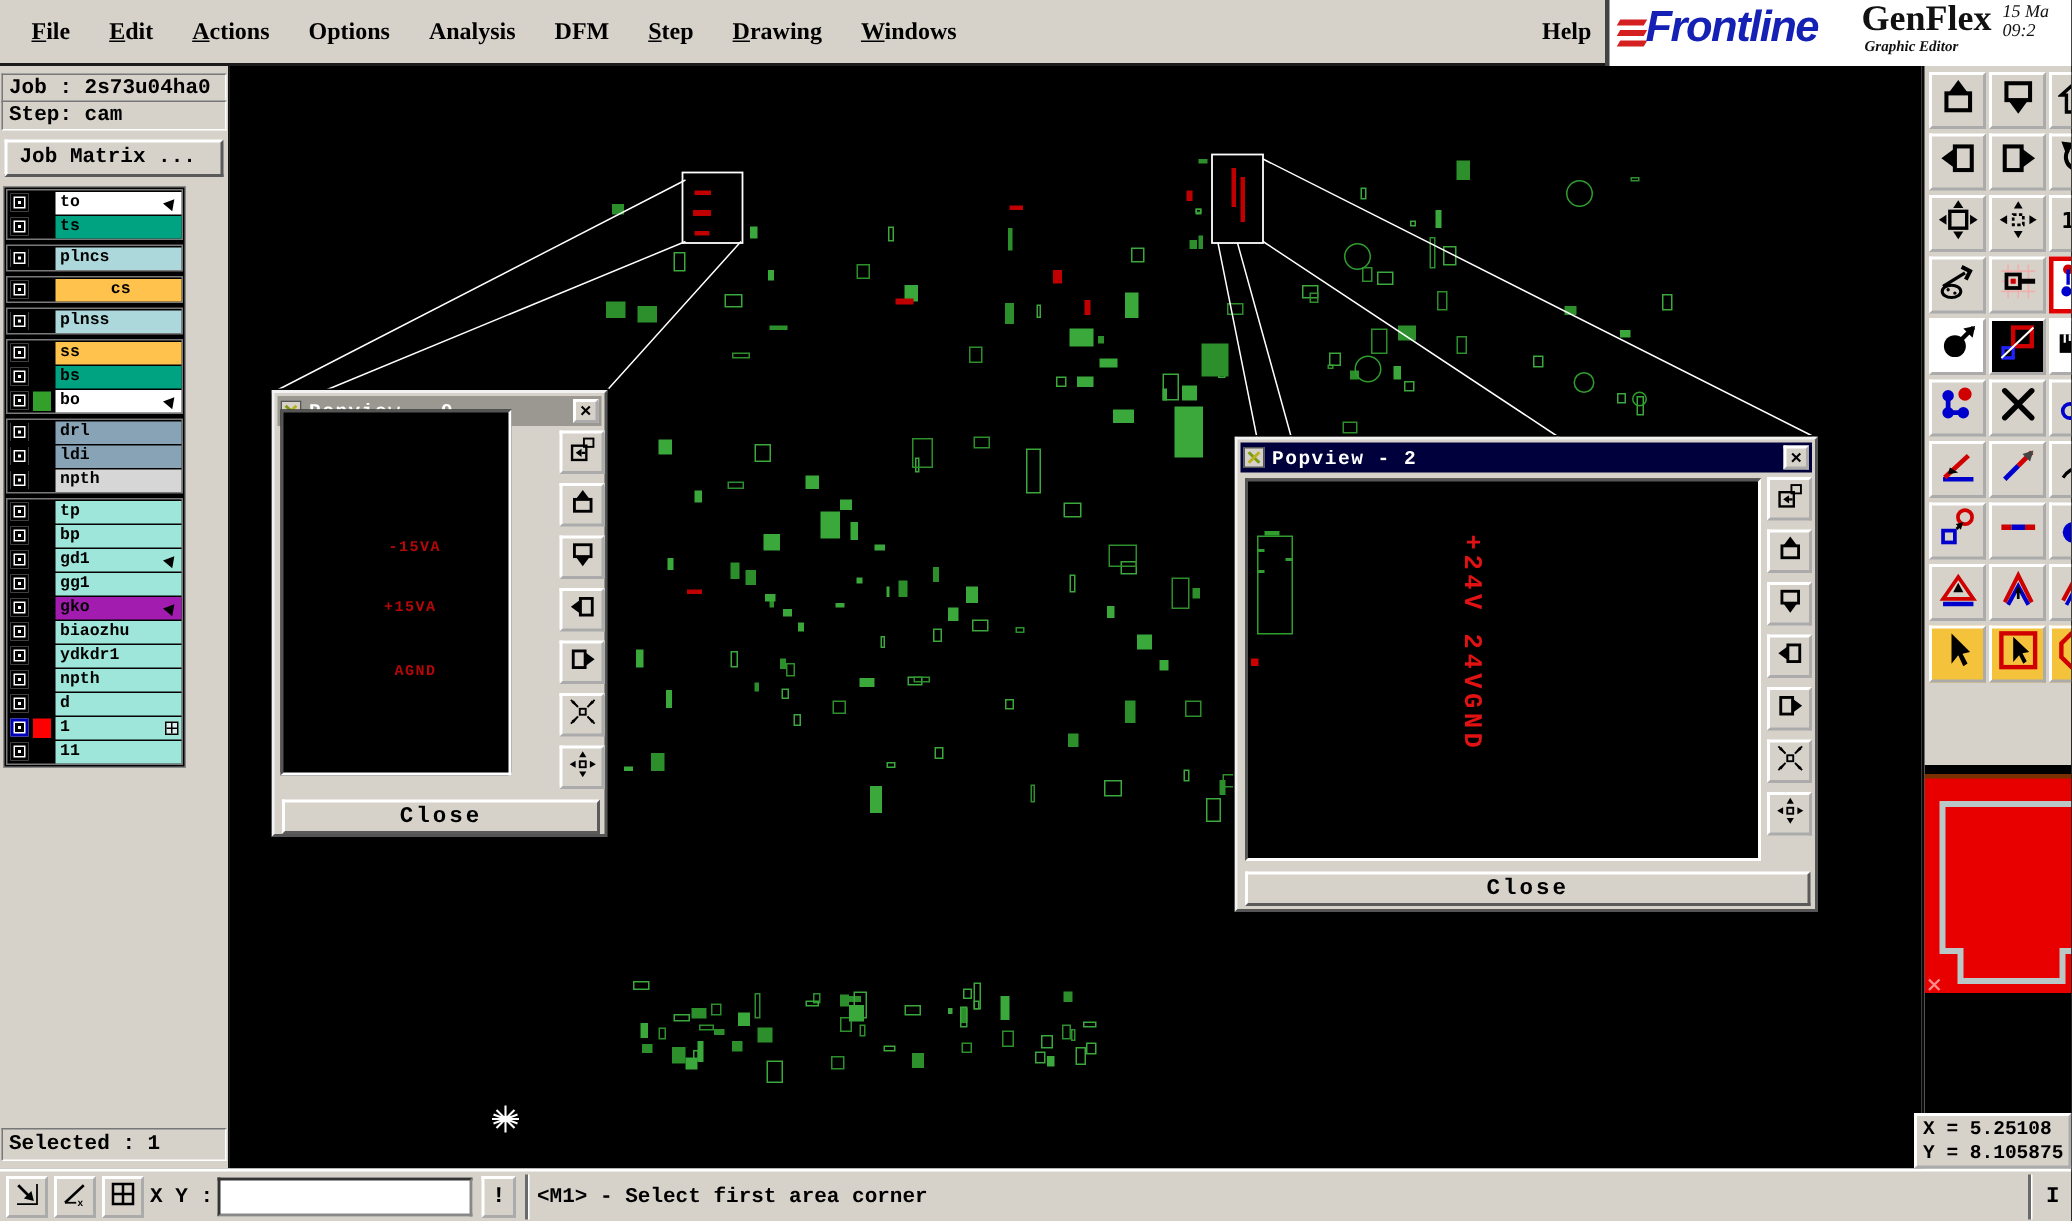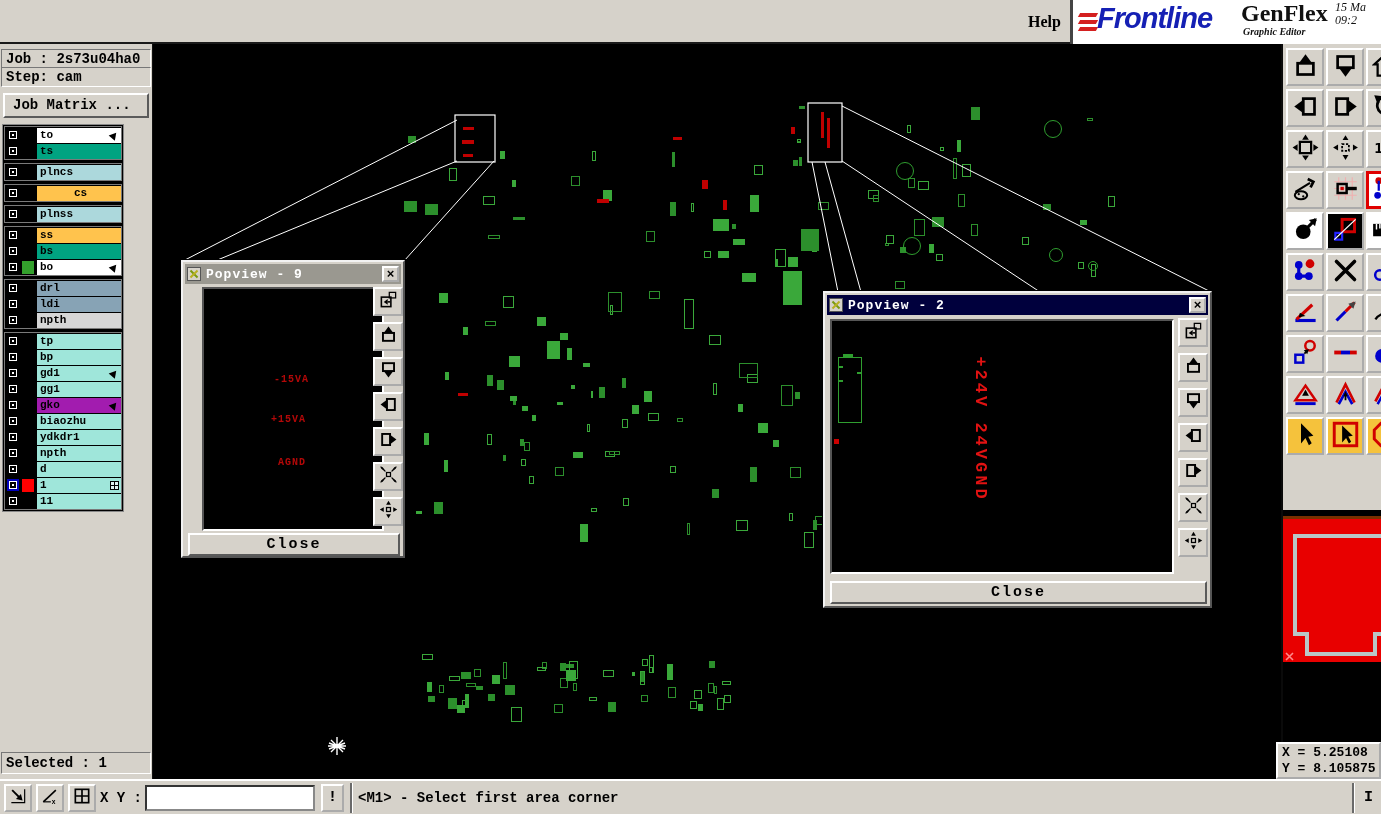--- a/index.html
+++ b/index.html
@@ -84,21 +84,21 @@
   #popview2 .titlebar { background:#00003d; }
   .title-icon { width:14px; height:14px; background:#d6d2ca; border:1px solid #555; position:relative; flex:0 0 auto; }
   .title-icon:before, .title-icon:after { content:""; position:absolute; left:1px; top:5px; width:10px; height:2px; background:#7a9a10; }
   .title-icon:before { transform:rotate(45deg); }
   .title-icon:after { transform:rotate(-45deg); background:#b8b020; }
   .title-text { flex:1 1 auto; color:#fff; font-size:13px; margin-left:5px; letter-spacing:1px; }
   .close-x { width:17px; height:16px; background:#d6d2ca; border:2px outset #fff; font-size:13px;
     font-weight:bold; line-height:11px; text-align:center; color:#000; cursor:pointer;
     font-family:"Liberation Sans",sans-serif; }
   .pv-canvas { position:absolute; background:#000; border:2px solid; border-color:#555 #fff #fff #555; }
-  #pv1-canvas { left:4px; top:25px; width:182px; height:244px;margin-left:15px; }
+  #pv1-canvas { left:4px; top:11px; width:154px; height:244px; }
   #pv2-canvas { left:5px; top:26px; width:344px; height:255px; }
   .pv-btn-col { position:absolute; top:25px; width:36px; display:flex; flex-direction:column; }
   #popview1 .pv-btn-col { left:188px; }
   #popview2 .pv-btn-col { left:351px; }
   .pv-btn { width:30px; height:29px; margin:0 0 6px 2px; background:#d6d2ca; border:2px outset #fff;
     display:flex; align-items:center; justify-content:center; cursor:pointer; }
   .pv-btn svg { width:19px; height:19px; }
   .close-btn { position:absolute; left:5px; height:23px; background:#d6d2ca; font-size:15px;
     letter-spacing:2px; text-align:center; line-height:19px; cursor:pointer; }
   #popview1 .close-btn { top:271px; width:212px; }
@@ -145,20 +145,31 @@
   .vdiv { position:absolute; top:2px; height:30px; width:3px; border-left:2px solid #6a6a6a; border-right:1px solid #fff; }
   #prompt-text { position:absolute; left:358px; top:9px; font-size:14px; letter-spacing:0; }
   #unit-indicator { position:absolute; left:1364px; top:8px; font-size:15px; }
 </style>
 </head>
 <body>
 
 <div id="app">
 
   <div id="menubar">
+    <div id="menu-items">
+        <div class="menu-item"><u>F</u>ile</div>
+        <div class="menu-item"><u>E</u>dit</div>
+        <div class="menu-item"><u>A</u>ctions</div>
+        <div class="menu-item">Options</div>
+        <div class="menu-item">Analysis</div>
+        <div class="menu-item">DFM</div>
+        <div class="menu-item"><u>S</u>tep</div>
+        <div class="menu-item"><u>D</u>rawing</div>
+        <div class="menu-item"><u>W</u>indows</div>
+      </div>
     <div id="help-item">Help</div>
     <div id="logo-panel">
       <div id="logo-bars">
           <div></div>
           <div></div>
           <div></div>
         </div>
       <div id="logo-frontline">Frontline</div>
       <div id="logo-genflex">GenFlex</div>
       <div id="logo-sub">Graphic Editor</div>

